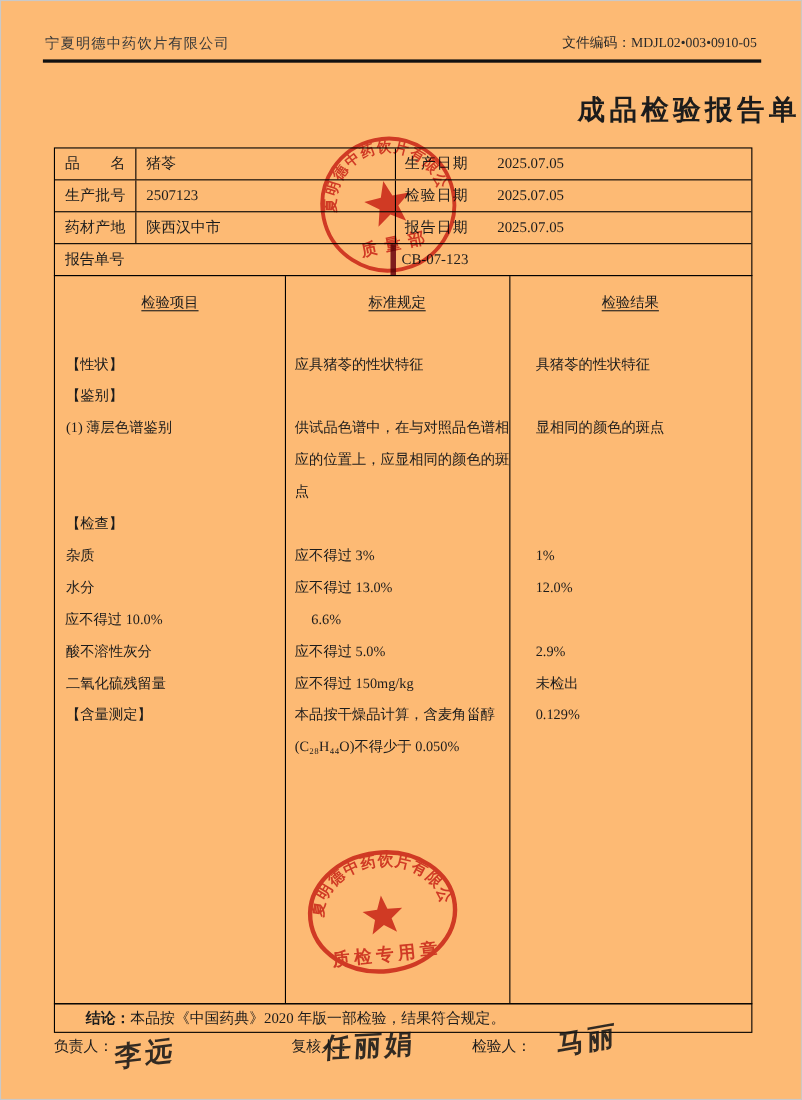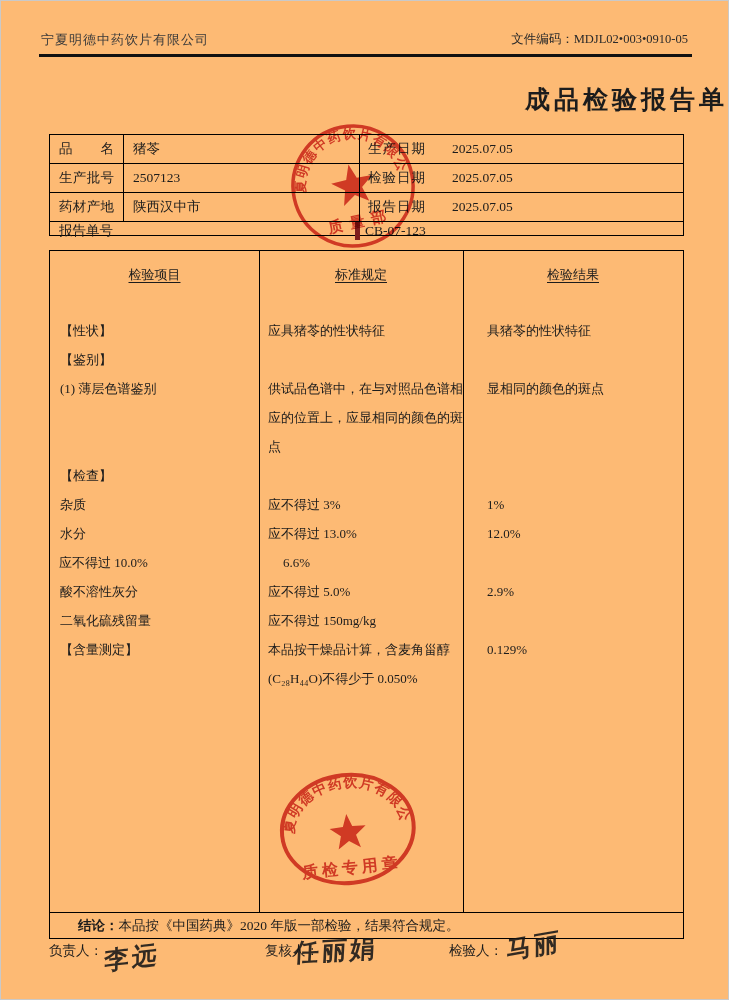--- a/index.html
+++ b/index.html
@@ -10,21 +10,21 @@
 
   
   .hdr-left  { position:absolute; left:40px;  top:30px; font-size:13px; color:#3a3a3a; letter-spacing:1px; }
   .hdr-right { position:absolute; right:40px; top:30px; font-size:12.5px; color:#2a2a2a; }
   .hdr-rule  { position:absolute; left:38px; top:53px; width:653px; height:3px; background:#111; }
 
   .title { position:absolute; left:0; top:82px; width:100%; text-align:right;
            font-size:25px; font-weight:bold; letter-spacing:4px; }
 
   
-  .info-table { position:absolute; left:48px; top:133px; width:635px; height:102px;
+  .info-table { position:absolute; left:48px; top:133px; width:635px; height:117px;
                 border:1px solid #000; display:flex; flex-direction:column; font-size:13.5px; }
   .irow { display:flex; flex:1; border-bottom:1px solid #000; align-items:center; }
   .irow.last { border-bottom:none; }
   .cell { height:100%; display:flex; align-items:center; }
   .lab  { width:74px;  border-right:1px solid #000; padding:0 9px; }
   .spread { display:block; text-align:justify; text-align-last:justify; line-height:28px; }
   .val  { width:236px; border-right:1px solid #000; padding-left:9px; }
   .dlab { width:92px;  padding-left:8px; letter-spacing:1px; }
   .dval { flex:1; padding-left:0; }
   .rlab { width:310px; border-right:5px solid #7f1d1d; padding-left:9px; }
@@ -42,21 +42,21 @@
   .thead { margin-top:9px; }
   .thead .hc { text-align:center; }
   .thead .hc span { text-decoration:underline; text-underline-offset:3px; }
   .trow.first { margin-top:27px; }
 
   
   .conclusion { position:absolute; left:48px; top:911px; width:635px; height:27px;
                 border:1px solid #000; font-size:13.5px; line-height:25px; padding-left:28px; }
   .conclusion .clab { font-weight:bold; }
   .sig-label { position:absolute; top:941px; font-size:13.5px; }
-  .sig-label.s1 { left:48px; } .sig-label.s2 { left:264px; } .sig-label.s3 { left:448px; }
+  .sig-label.s1 { left:48px; } .sig-label.s2 { left:264px; } .sig-label.s3 { left:428px; }
   .handwriting { position:absolute; font-size:25px; color:#171717; font-weight:bold;
                  transform:rotate(-7deg) skewX(-8deg); letter-spacing:3px; opacity:.88; }
   .hw1 { left:103px; top:940px; } .hw2 { left:293px; top:933px; transform:rotate(-3deg) skewX(-6deg); }
   .hw3 { left:505px; top:928px; transform:rotate(-10deg) skewX(-10deg); }
 
   
   .stamp { position:absolute; mix-blend-mode:multiply; opacity:.87; }
   .stamp-top { left:277px; top:110px; transform:rotate(-12deg); }
   .stamp-bottom { left:262px; top:760px; transform:rotate(-6deg); }
   .stamp text { font-family:"Liberation Serif","DejaVu Serif",serif; font-weight:bold; }
@@ -152,20 +152,21 @@
       <div class="c3">6.6%</div>
     </div>
     <div class="trow">
       <div class="c1">酸不溶性灰分</div>
       <div class="c2">应不得过 5.0%</div>
       <div class="c3">2.9%</div>
     </div>
     <div class="trow">
       <div class="c1">二氧化硫残留量</div>
       <div class="c2">应不得过 150mg/kg</div>
+      <div class="c3">未检出</div>
     </div>
     <div class="trow">
       <div class="c1">【含量测定】</div>
       <div class="c2">本品按干燥品计算，含麦角甾醇
 (C₂₈H₄₄O)不得少于 0.050%</div>
       <div class="c3">0.129%</div>
     </div>
   </div>
 
   <div class="conclusion">

